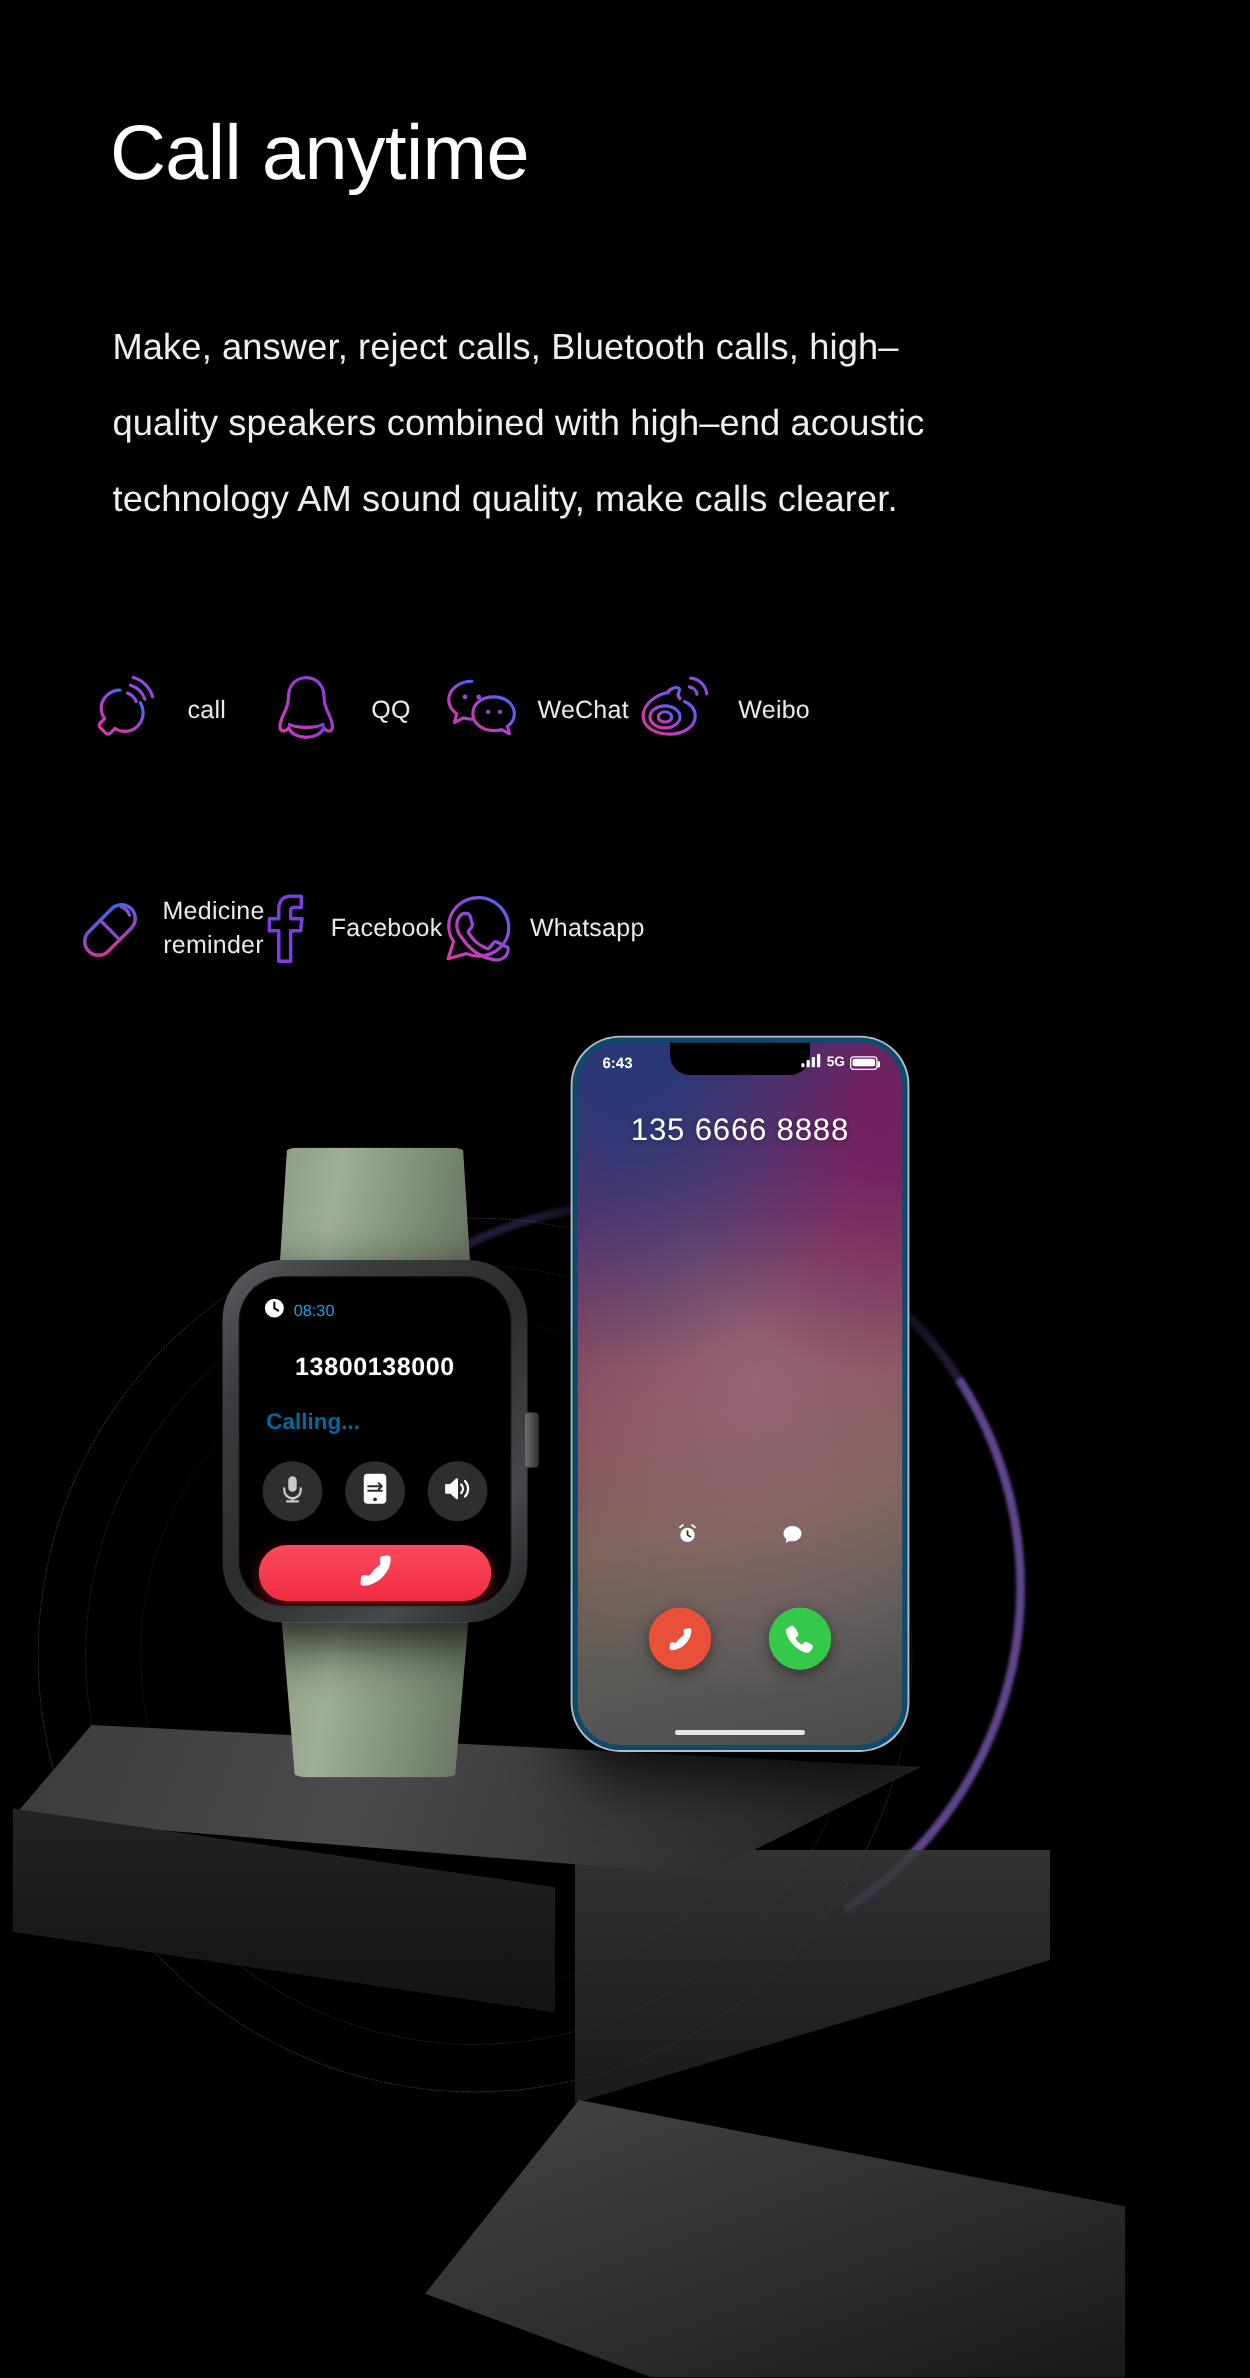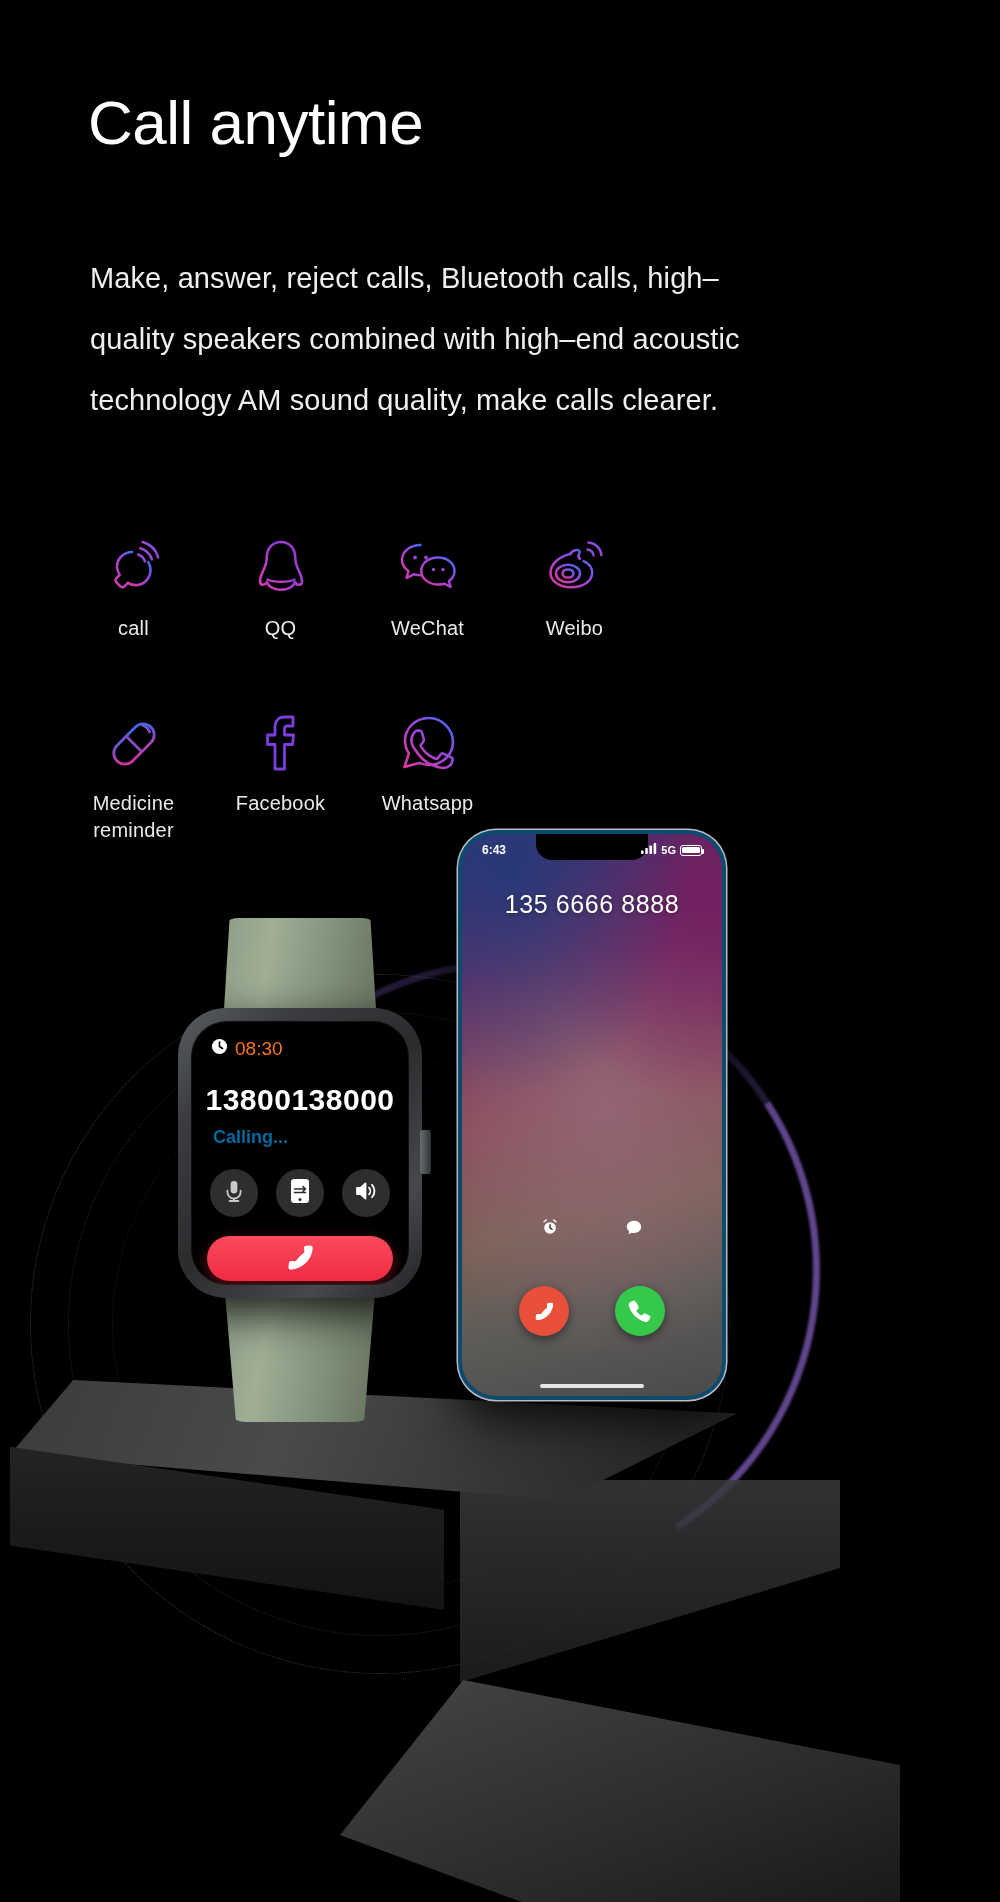--- a/index.html
+++ b/index.html
@@ -21,21 +21,21 @@
     position: absolute; left: 90px; top: 248px; width: 680px;
     font-size: 29px; line-height: 61px; font-weight: 300;
     color: #efefef; letter-spacing: 0.1px;
   }
 
   
   .icon-row { position: absolute; left: 60px; display: flex; width: 700px; }
   .icon-row.r1 { top: 535px; }
   .icon-row.r2 { top: 710px; }
   .icon-cell {
-    width: 147px; display: flex; flex-direction: column;
+    width: 147px; display: flex; flex-direction: row;
     align-items: center; gap: 14px;
   }
   .icon-art { width: 76px; height: 66px; display: flex; align-items: center; justify-content: center; }
   .icon-art svg { display: block; overflow: visible; }
   .icon-label {
     font-size: 20px; font-weight: 300; color: #eaeaea;
     text-align: center; line-height: 27px; letter-spacing: .2px;
   }
 
   
@@ -183,26 +183,26 @@
     box-shadow: inset 0 0 0 1px rgba(255,255,255,.06);
   }
   .crown {
     position: absolute; right: -9px; top: 122px;
     width: 11px; height: 44px; border-radius: 3px;
     background: linear-gradient(90deg,#6a6d70,#303234);
   }
   .w-time {
     position: absolute; left: 20px; top: 17px;
     display: flex; align-items: center; gap: 7px;
-    color: #f97316; font-size: 19px; font-weight: 400;
+    color: #0ea5e9; font-size: 13px; font-weight: 400;
   }
   .w-number {
     position: absolute; left: 0; top: 62px; width: 100%;
     text-align: center; color: #fff;
-    font-size: 30px; font-weight: bold; letter-spacing: .5px;
+    font-size: 20px; font-weight: bold; letter-spacing: .5px;
   }
   .w-status {
     position: absolute; left: 22px; top: 106px;
     color: #0369a1; font-size: 18px; font-weight: 700;
   }
   .w-controls {
     position: absolute; left: 0; top: 148px; width: 100%;
     display: flex; justify-content: center; gap: 18px;
   }
   .wbtn {

